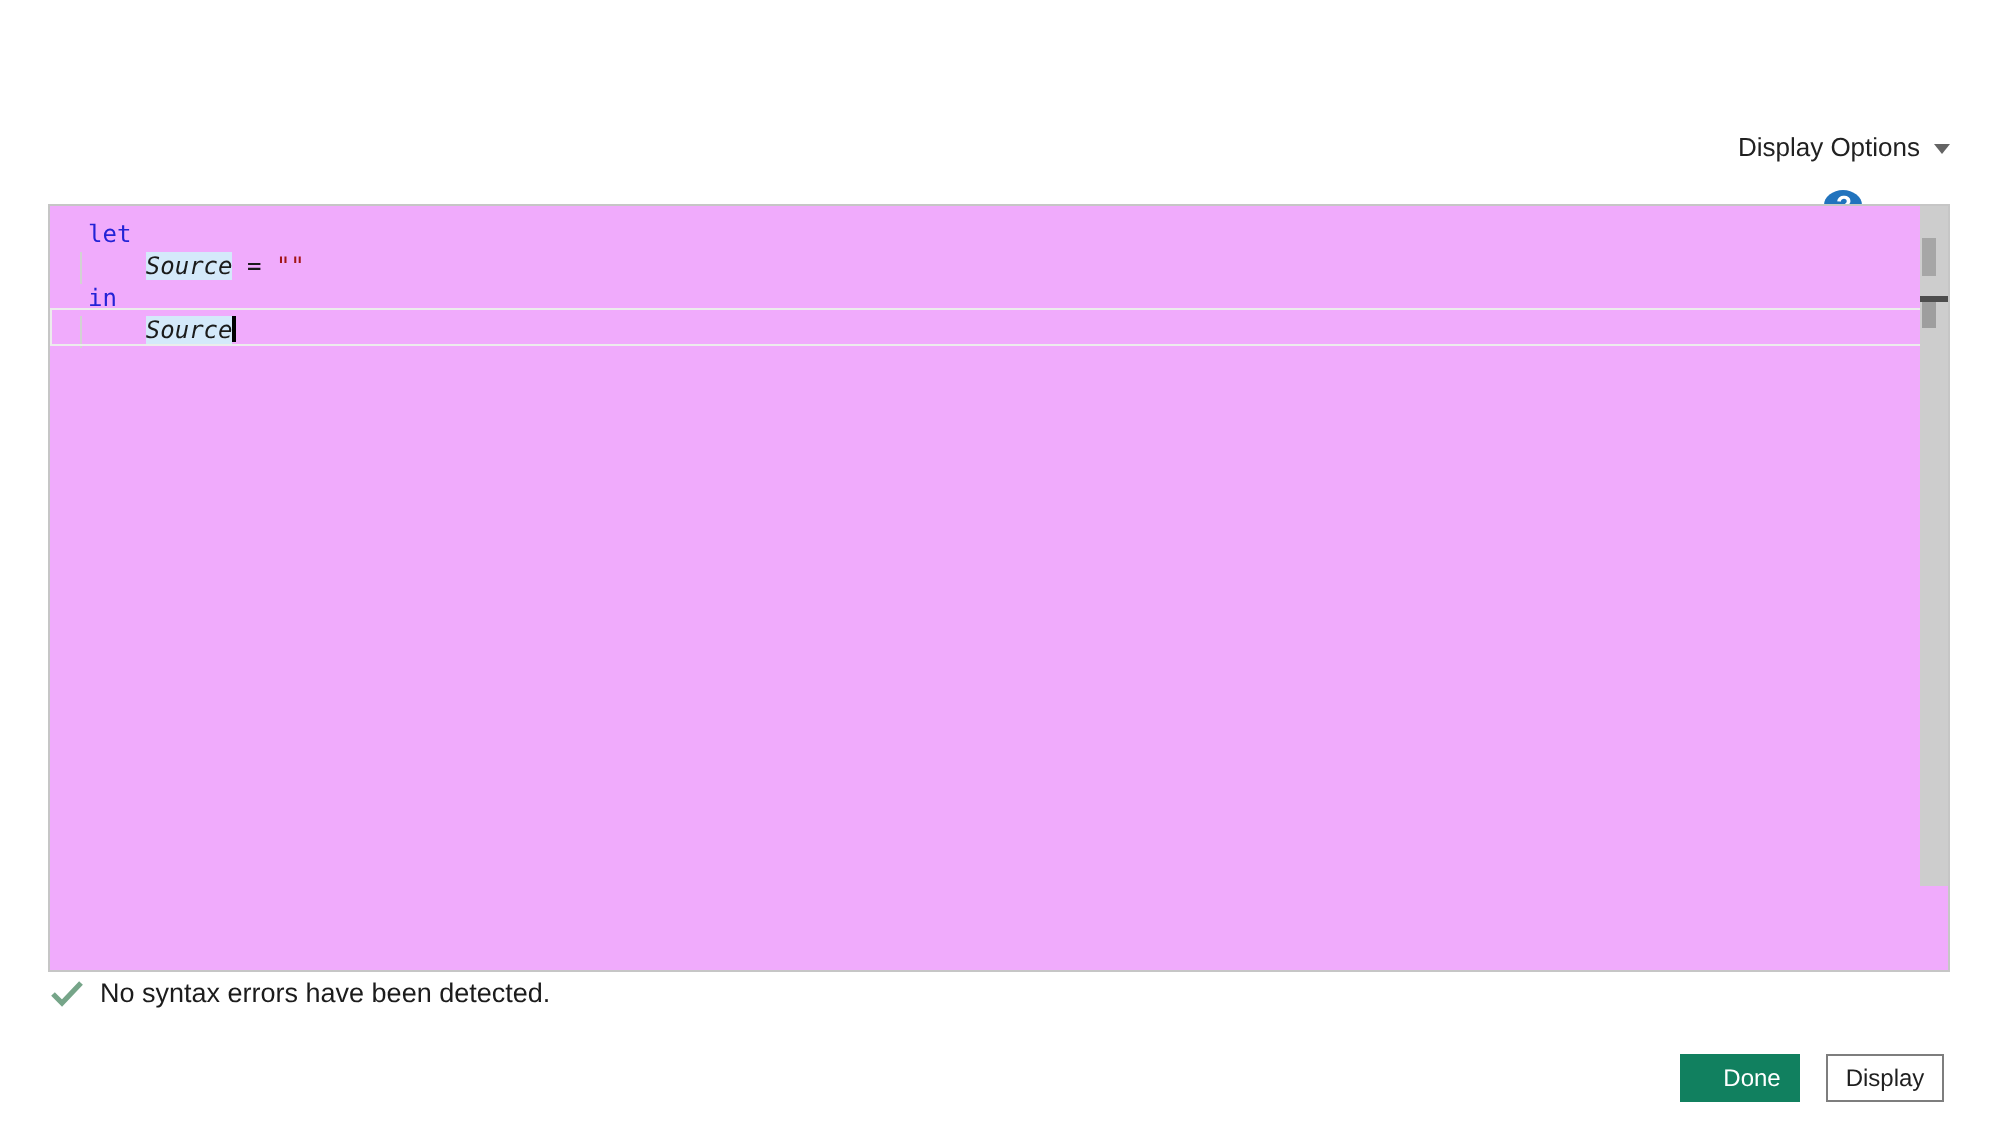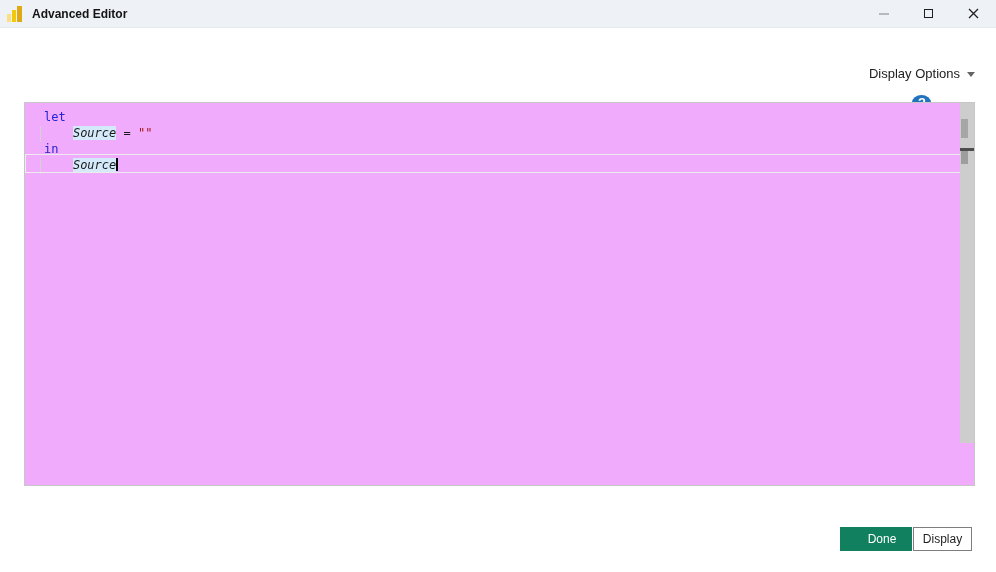--- a/index.html
+++ b/index.html
@@ -60,51 +60,30 @@
   .sb-thumb2  { position:absolute; left:1px; width:7px; top:48px; height:13px; background:#9e9e9e; }
 
   
   .status-row { position:absolute; left:25px; top:489px; display:flex;
                 align-items:center; gap:8px; }
   .status-message { font-size:13.5px; color:#1c1c1c; }
 
   
   .btn { position:absolute; top:527px; height:24px; display:flex; align-items:center;
          justify-content:center; font-size:12px; cursor:default; }
-  .btn-done   { left:840px; width:72px; background:var(--done-button,#11805F);
+  .btn-done   { left:840px; width:60px; background:var(--done-button,#11805F);
                 color:#fff; border:1px solid var(--done-button,#11805F);padding-left:12px; }
   .btn-cancel { left:913px; width:59px; background:#fff; color:#1f1f1f;
                 border:1px solid #7e7e7e; }
 </style>
 </head>
 <body>
 
 <div class="stage">
 
-  <div class="titlebar">
-    <div class="app-icon">
-      <span class="bar-l"></span>
-        <span class="bar-m"></span>
-        <span class="bar-r"></span>
-    </div>
-    <div class="window-title">Advanced Editor</div>
-    <div class="win-controls">
-      <div class="win-btn">
-        <div class="glyph-min"></div>
-      </div>
-      <div class="win-btn">
-        <div class="glyph-max"></div>
-      </div>
-      <div class="win-btn">
-        <svg width="11" height="11" viewBox="0 0 11 11">
-          <path d="M1 1 L10 10 M10 1 L1 10" stroke="#1f1f1f" stroke-width="1.3" fill="none"></path>
-        </svg>
-      </div>
-    </div>
-  </div>
 
   <div class="header-right">
     <div class="display-options">
       <span>Display Options</span>
       <span class="chevron"></span>
     </div>
     <div class="help-btn">
       <span>?</span>
     </div>
   </div>
@@ -119,17 +98,23 @@
         <div class="code-line"><span class="tok-keyword">in</span></div>
         <div class="code-line"><span class="tok-plain">    </span><span class="tok-identifier-highlight">Source</span><span class="text-cursor"></span></div>
       </div>
     <div class="scrollbar">
       <div class="sb-thumb"></div>
       <div class="sb-marker"></div>
       <div class="sb-thumb2"></div>
     </div>
   </div>
 
+  <div class="status-row">
+    <svg width="17" height="14" viewBox="0 0 17 14">
+      <path d="M1.5 7 L6 11.5 L15.5 1.5" stroke="#76A589" stroke-width="2.6" fill="none"></path>
+    </svg>
+    <span class="status-message">No syntax errors have been detected.</span>
+  </div>
 
   <div class="btn btn-done">Done</div>
   <div class="btn btn-cancel">Display</div>
 
 </div>
 
 </body></html>

